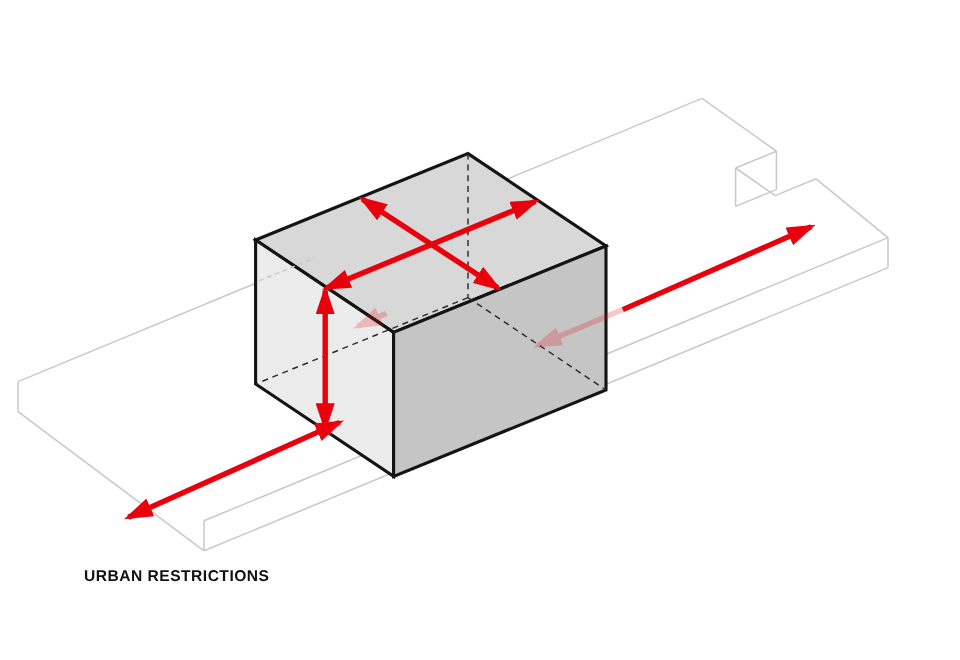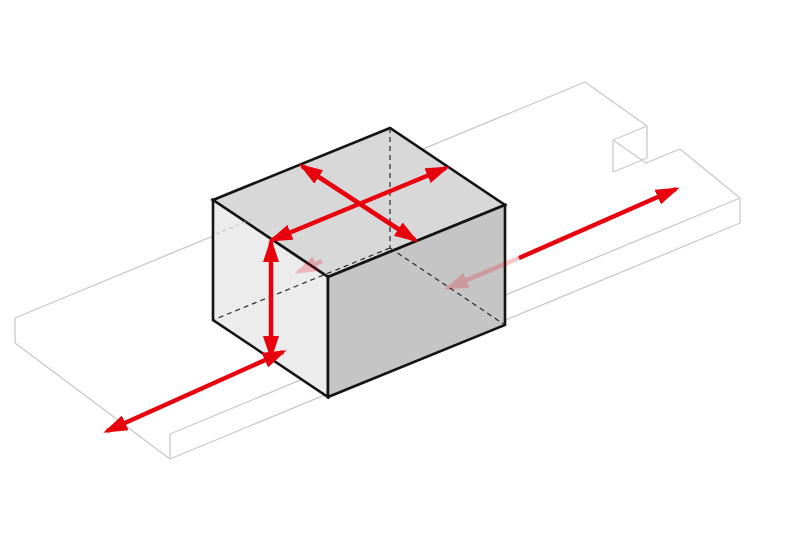--- a/index.html
+++ b/index.html
@@ -76,14 +76,15 @@
         <line x1="272" y1="240" x2="446" y2="168" stroke="#e8000d" stroke-width="4.5" opacity="1" marker-end="url(#arrowhead)" marker-start="url(#arrowhead)"></line>
         <line x1="302" y1="166" x2="415" y2="240" stroke="#e8000d" stroke-width="4.5" opacity="1" marker-end="url(#arrowhead)" marker-start="url(#arrowhead)"></line>
         <line x1="271" y1="242" x2="271" y2="356" stroke="#e8000d" stroke-width="4.5" opacity="1" marker-end="url(#arrowhead)" marker-start="url(#arrowhead)"></line>
         <line x1="283" y1="352" x2="107" y2="431" stroke="#e8000d" stroke-width="4.5" opacity="1" marker-end="url(#arrowhead)" marker-start="url(#arrowhead)"></line>
         <line x1="519" y1="258" x2="676" y2="189" stroke="#e8000d" stroke-width="4.5" opacity="1" marker-end="url(#arrowhead)"></line>
         <line x1="519" y1="258" x2="448" y2="288" stroke="#e8000d" stroke-width="4.5" opacity="0.22" marker-end="url(#arrowhead)"></line>
         <line x1="322" y1="261" x2="298" y2="272" stroke="#e8000d" stroke-width="4.5" opacity="0.22" marker-end="url(#arrowhead)"></line>
       </g>
   </svg>
 
+  <div class="diagram-label">URBAN RESTRICTIONS</div>
 
 </div>
 
 </body></html>

